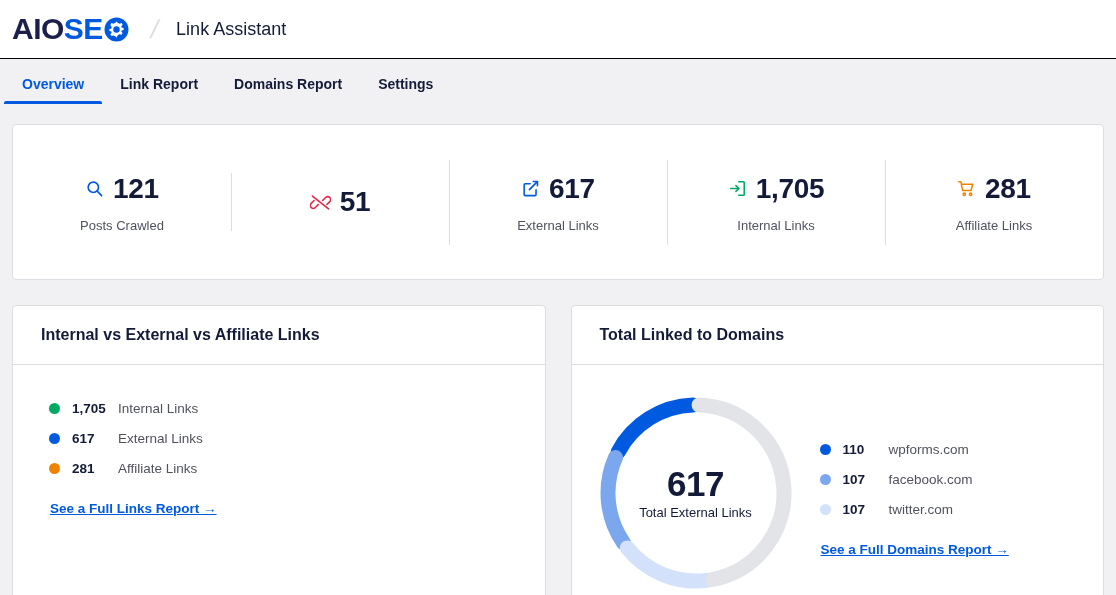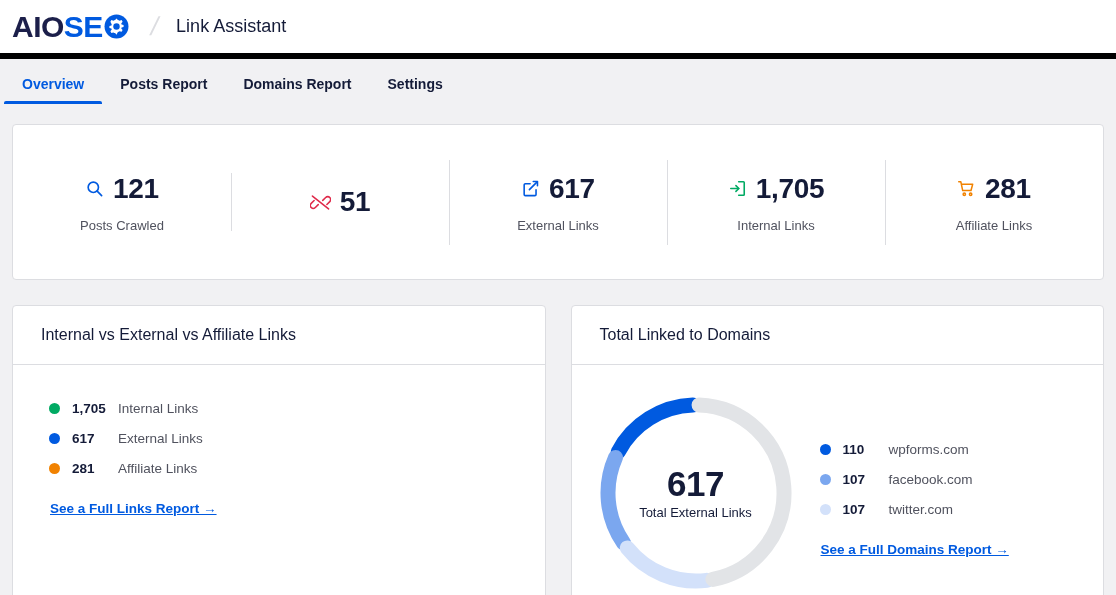--- a/index.html
+++ b/index.html
@@ -13,21 +13,21 @@
     -webkit-font-smoothing: antialiased;
   }
 
   
   .header {
     height: 59px;
     background: #ffffff;
     display: flex;
     align-items: center;
     padding-left: 12px;
-    border-bottom: 6px solid #000000;
+    border-bottom: 1px solid #000000;
   }
   .logo {
     display: flex;
     align-items: center;
     font-size: 30px;
     font-weight: 800;
     letter-spacing: -0.5px;
     line-height: 1;
   }
   .logo-aio { color: #1c1f4a; }
@@ -142,21 +142,21 @@
     display: flex;
     gap: 25px;
   }
   .panel { flex: 1 1 0; }
   .panel-head {
     padding: 20px 28px;
     border-bottom: 1px solid #dcdde1;
   }
   .panel-title {
     font-size: 16px;
-    font-weight: 400;
+    font-weight: 700;
     color: #141b38;
   }
   .panel-body {
     display: flex;
     align-items: center;
     padding: 22px 22px 22px 18px;
   }
   .donut-wrap {
     position: relative;
     width: 212px;
@@ -237,21 +237,21 @@
         <circle cx="12" cy="12" r="3.1" fill="#005ae0"></circle>
       </svg>
     </span>
   </div>
   <span class="logo-sep">/</span>
   <span class="header-title">Link Assistant</span>
 </div>
 
 <div class="tabbar">
   <div class="tab active">Overview</div>
-  <div class="tab">Posts Report</div>
+  <div class="tab">Link Report</div>
   <div class="tab">Domains Report</div>
   <div class="tab">Settings</div>
 </div>
 
 <div class="content">
 
   <div class="card stats">
 
     <div class="stat">
       <div class="stat-top">

